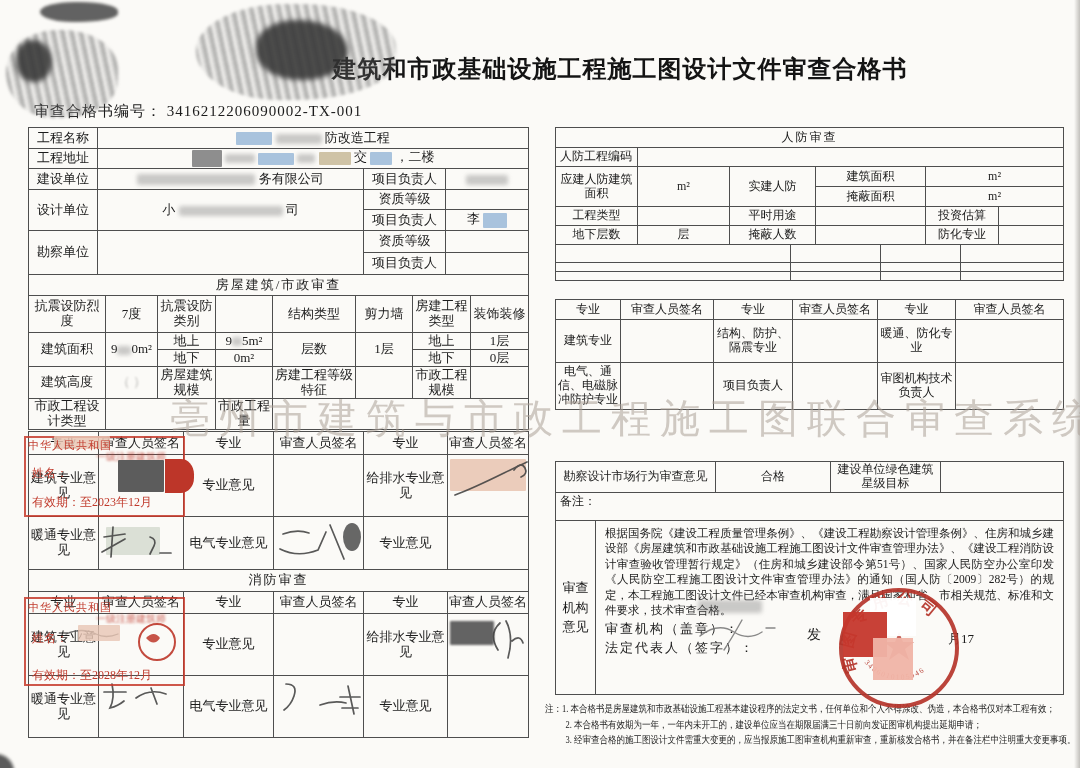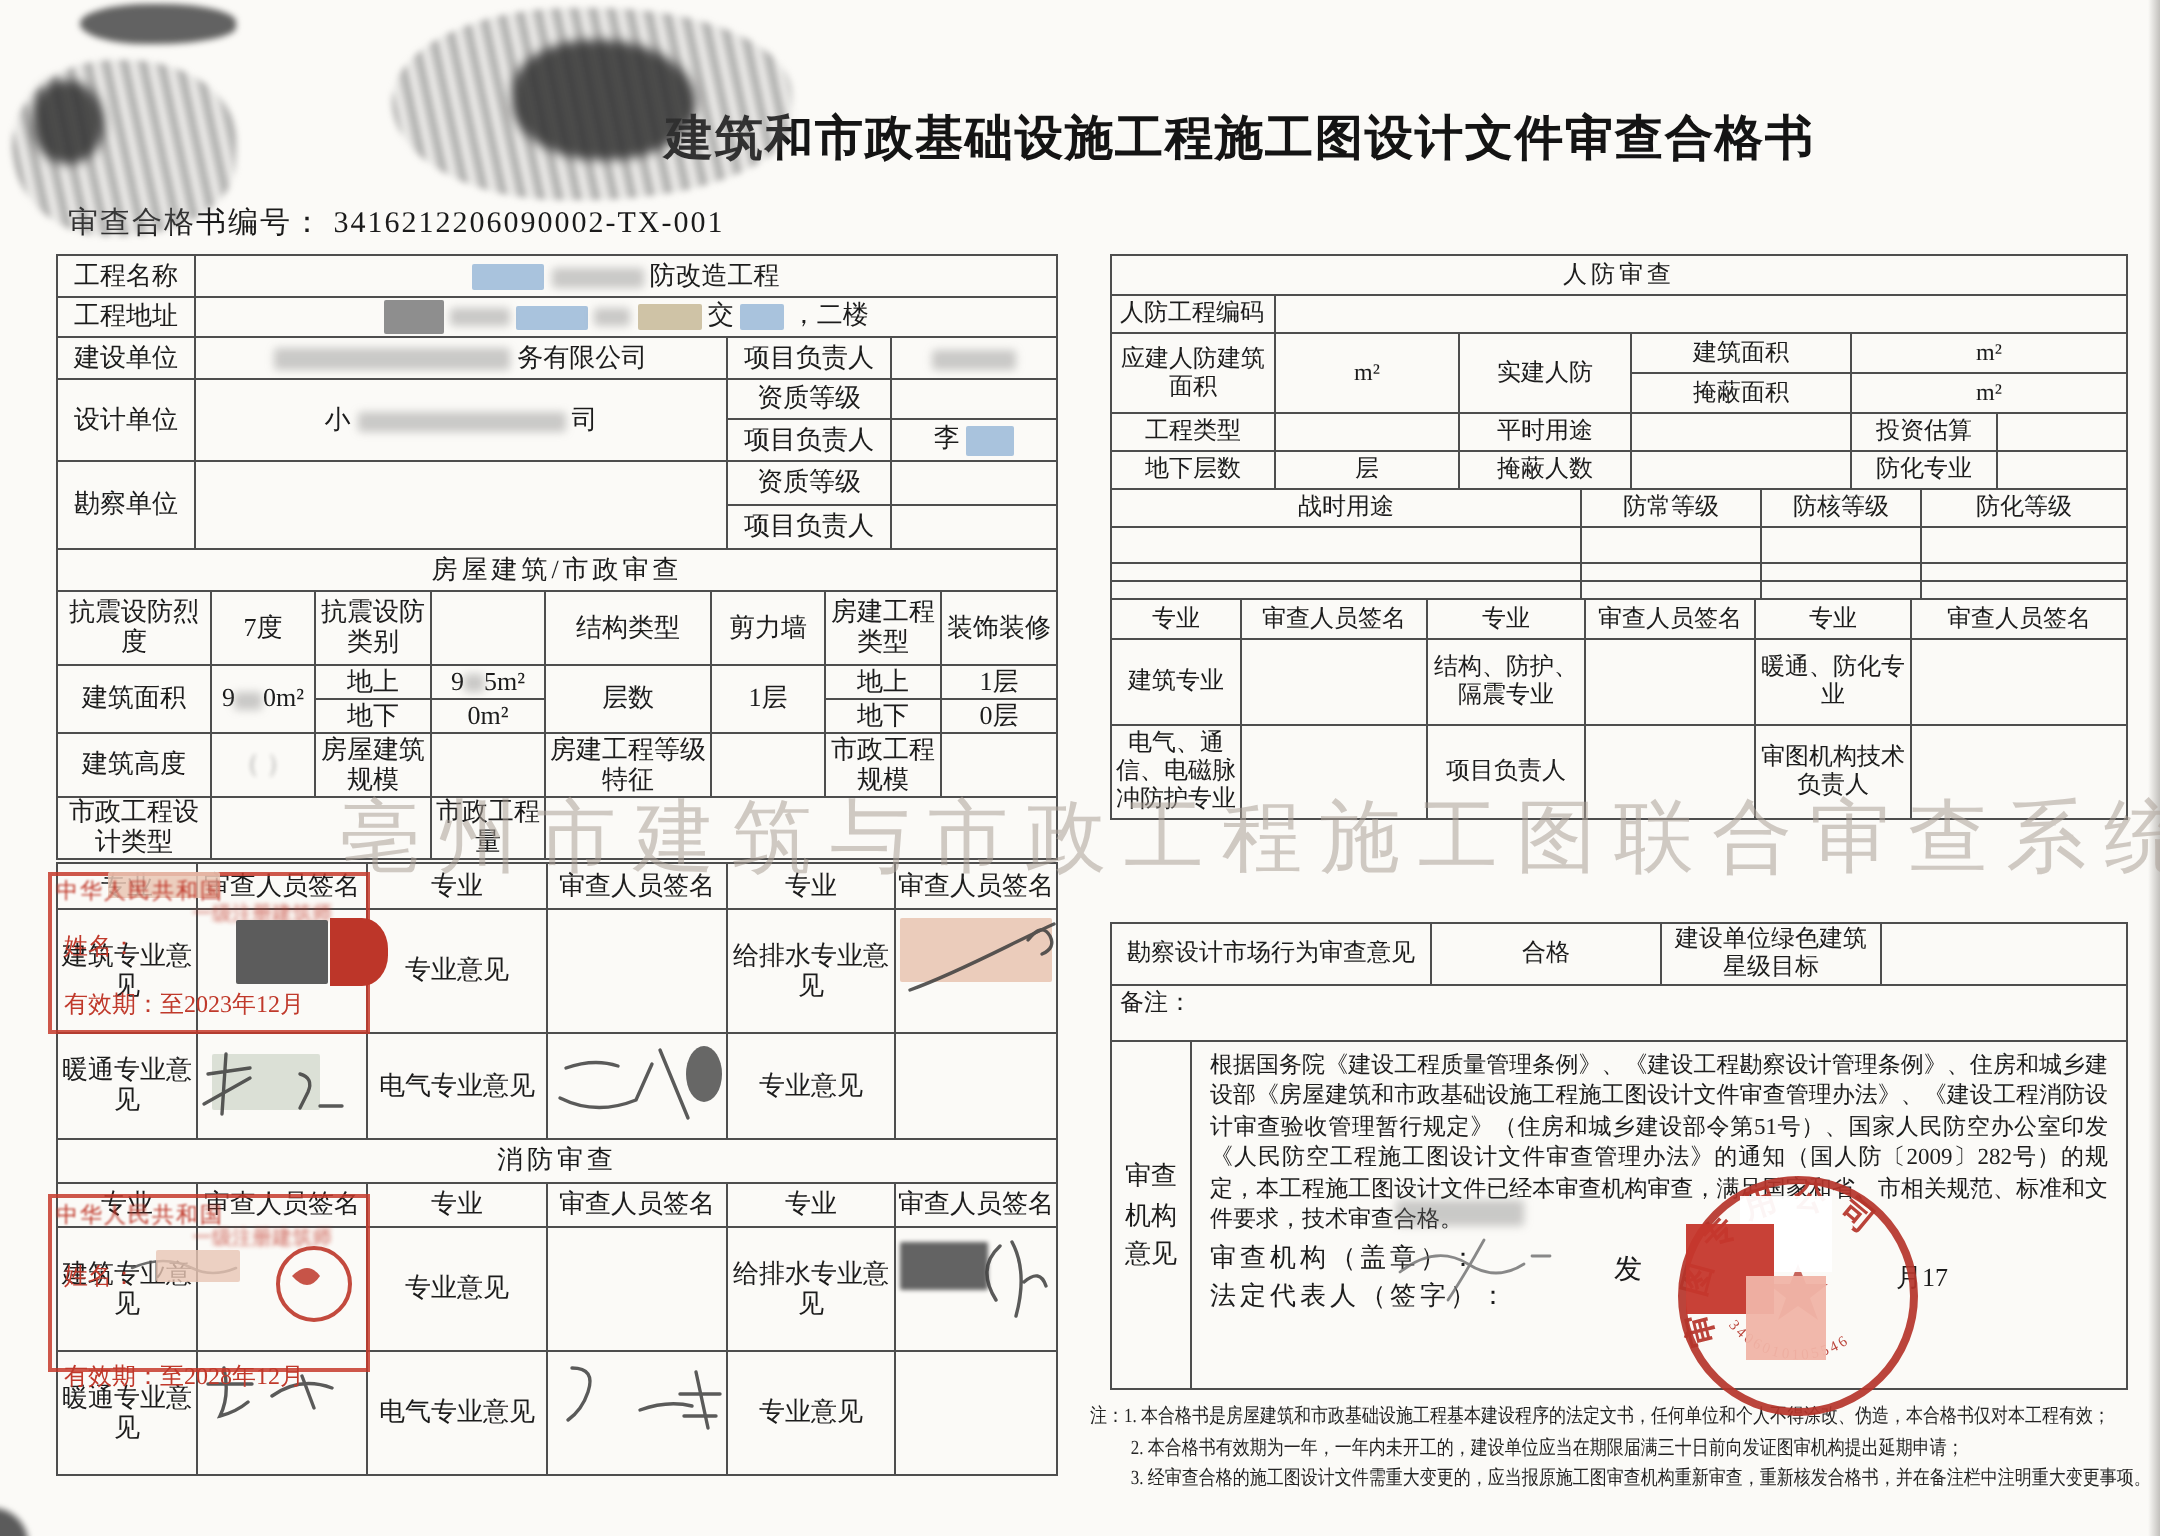--- a/index.html
+++ b/index.html
@@ -321,26 +321,20 @@
     </table>
 
   <table class="t rt" style="left:555px;top:244px;width:508px">
     <colgroup>
         <col style="width:235px">
         <col style="width:90px">
         <col style="width:80px">
         <col style="width:103px">
       </colgroup>
     <tbody>
-        <tr style="height:19px">
-      <td>战时用途</td>
-      <td>防常等级</td>
-      <td>防核等级</td>
-      <td>防化等级</td>
-    </tr>
     <tr style="height:18px">
           <td></td>
           <td></td>
           <td></td>
           <td></td>
         </tr>
     <tr style="height:9px">
           <td></td>
           <td></td>
           <td></td>
@@ -467,21 +461,21 @@
     <span class="rd abs" style="left:139px;top:21px;width:29px;height:34px;background:#bd3629;border-radius:0 45% 45% 0"></span>
     <div class="rtx" style="left:6px;top:56px;font-size:12px">有效期：至2023年12月</div>
   </div>
 
   <div class="abs regstamp" style="left:24px;top:597px;width:157px;height:85px">
     <div class="rtx blur05" style="left:2px;top:1px;font-size:11px;letter-spacing:1px">中华人民共和国</div>
     <div class="rtx blur1" style="left:70px;top:13px;font-size:10px">一级注册建筑师</div>
     <div class="rtx" style="left:6px;top:31px;font-size:12px">姓名：</div>
     <span class="rd rd-pink abs" style="left:52px;top:26px;width:42px;height:16px;opacity:.8"></span>
     <span class="abs" style="left:112px;top:24px;width:34px;height:34px;border:2.5px solid #bd3629;border-radius:50%;opacity:.9"></span>
-    <div class="rtx" style="left:6px;top:81px;font-size:12px">有效期：至2028年12月</div>
+    <div class="rtx" style="left:6px;top:68px;font-size:12px">有效期：至2028年12月</div>
   </div>
 
   <div class="abs rd rd-pink" style="left:450px;top:459px;width:76px;height:32px;opacity:.9;z-index:6"></div>
   <div class="abs rd rd-sage" style="left:106px;top:527px;width:54px;height:28px;opacity:.9;z-index:6"></div>
   <div class="abs rd" style="left:450px;top:621px;width:44px;height:24px;background:#636363;filter:blur(1px);z-index:6"></div>
 
   <svg class="abs" id="sig-overlay" width="1080" height="768" viewBox="0 0 1080 768">
     <g fill="none" stroke="#3d3d3d" stroke-width="1.7" stroke-linecap="round" opacity="0.85">
 
       <path d="M455,495 C480,486 505,472 527,462"></path>

